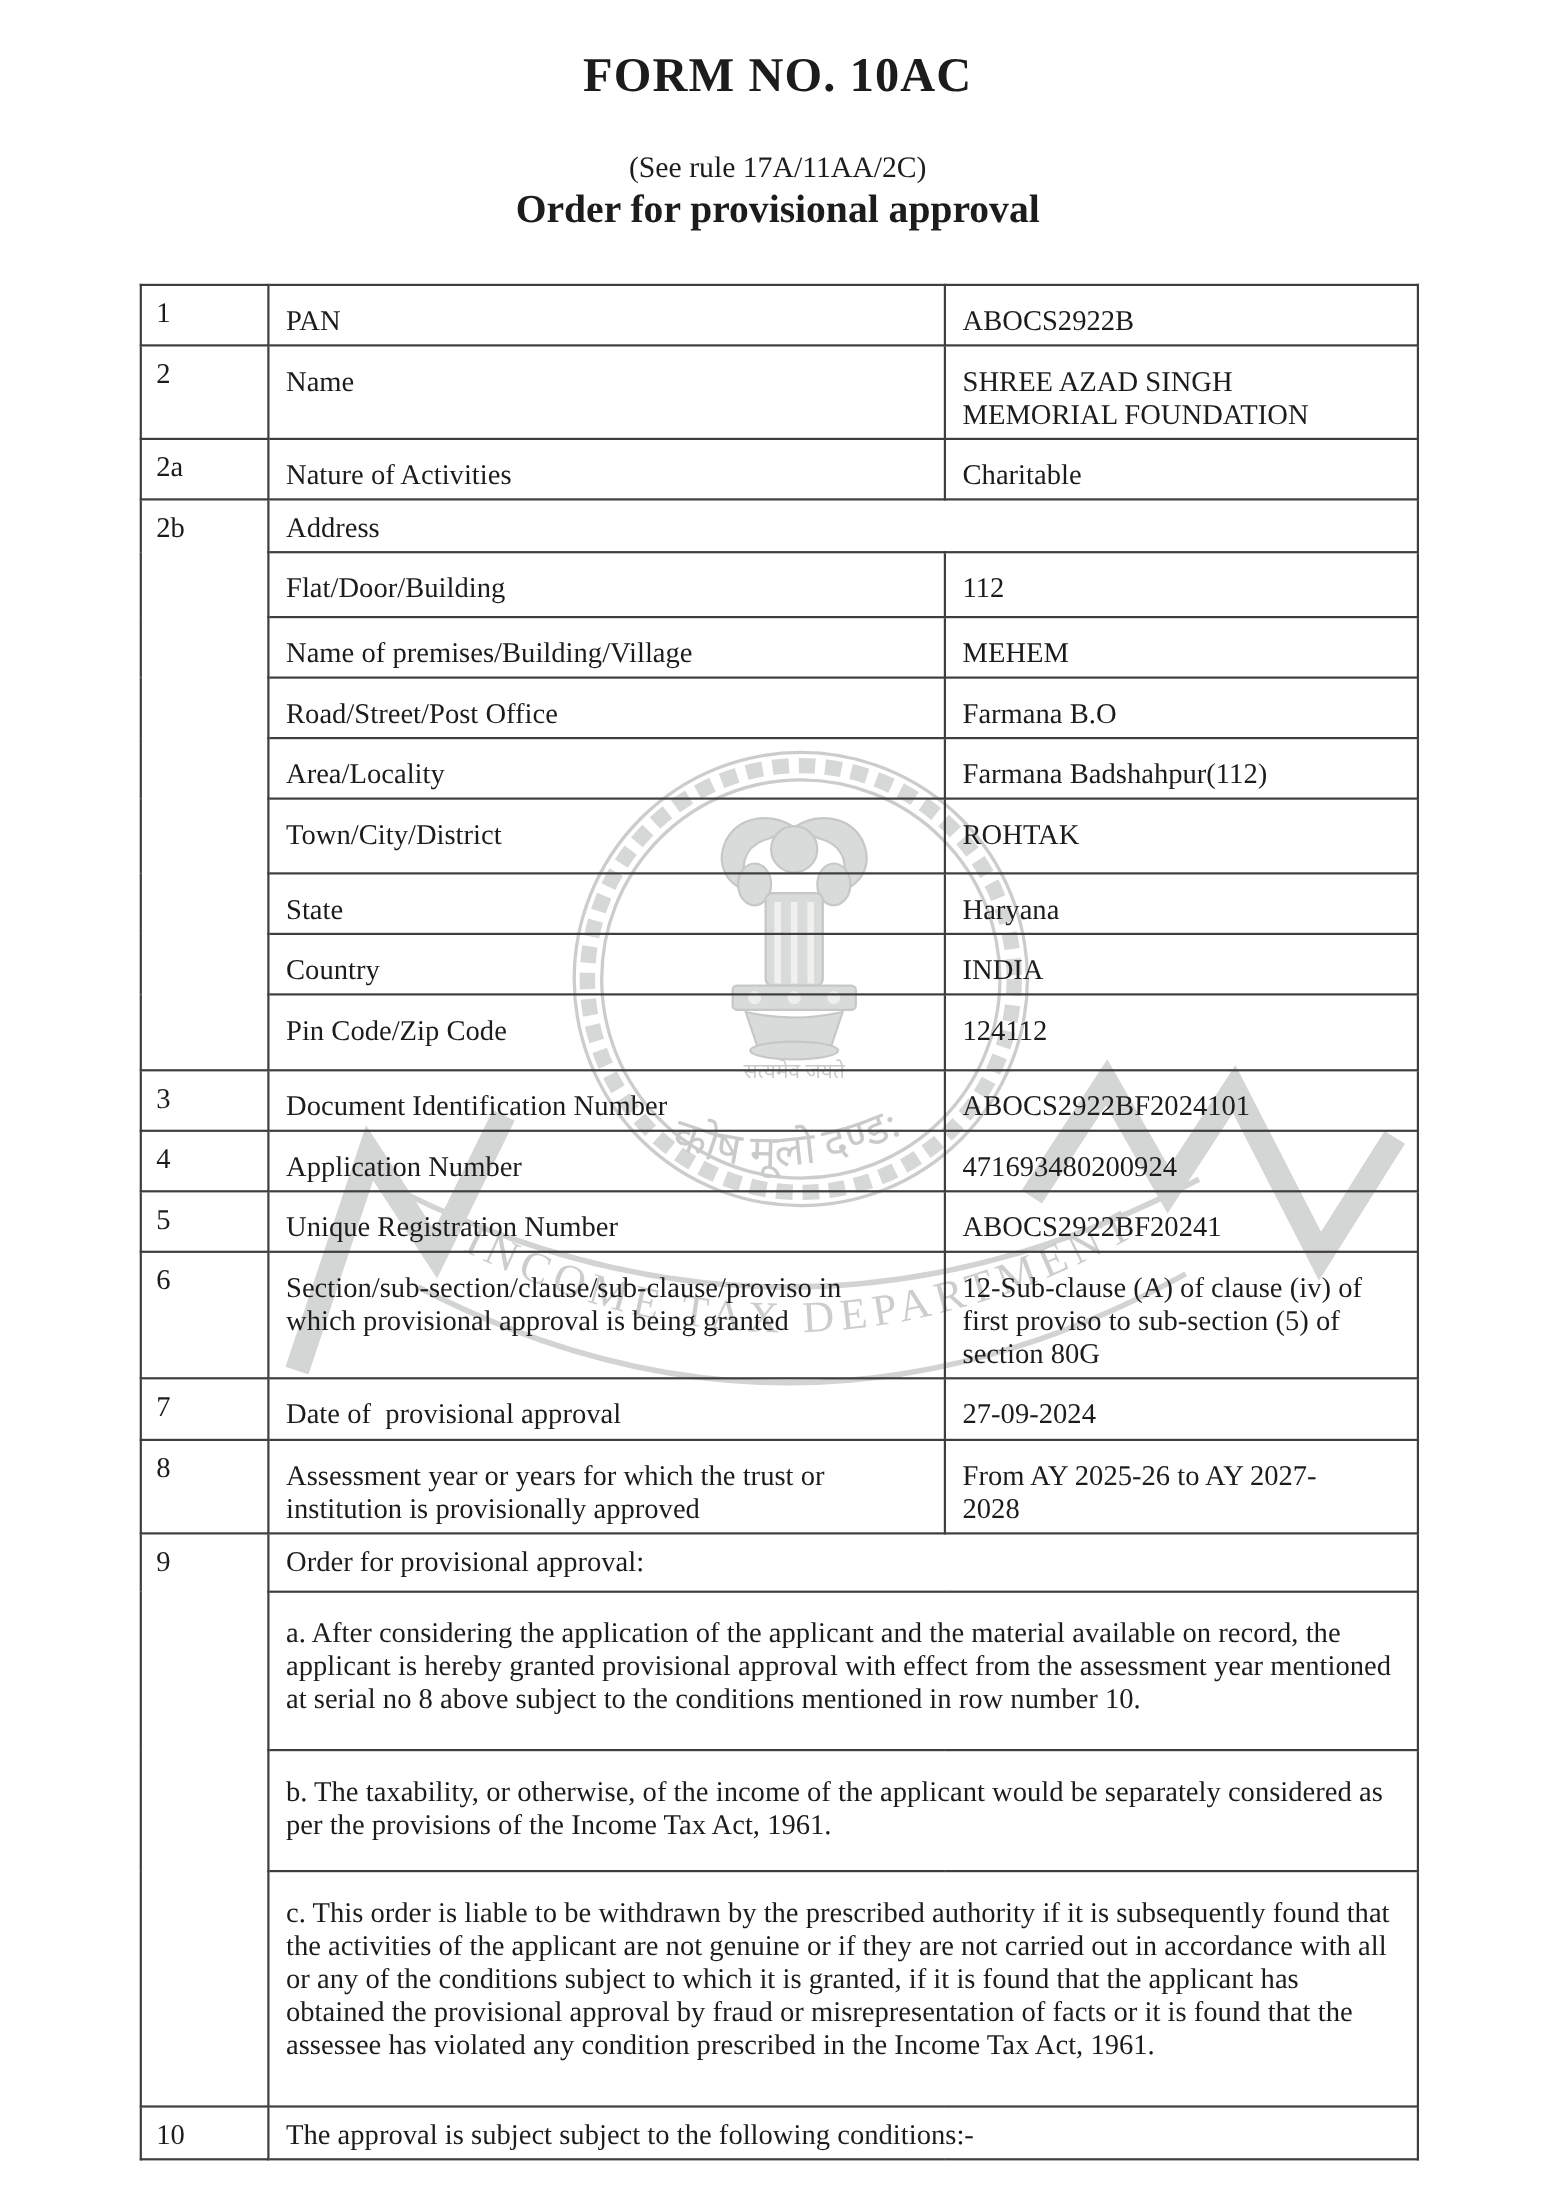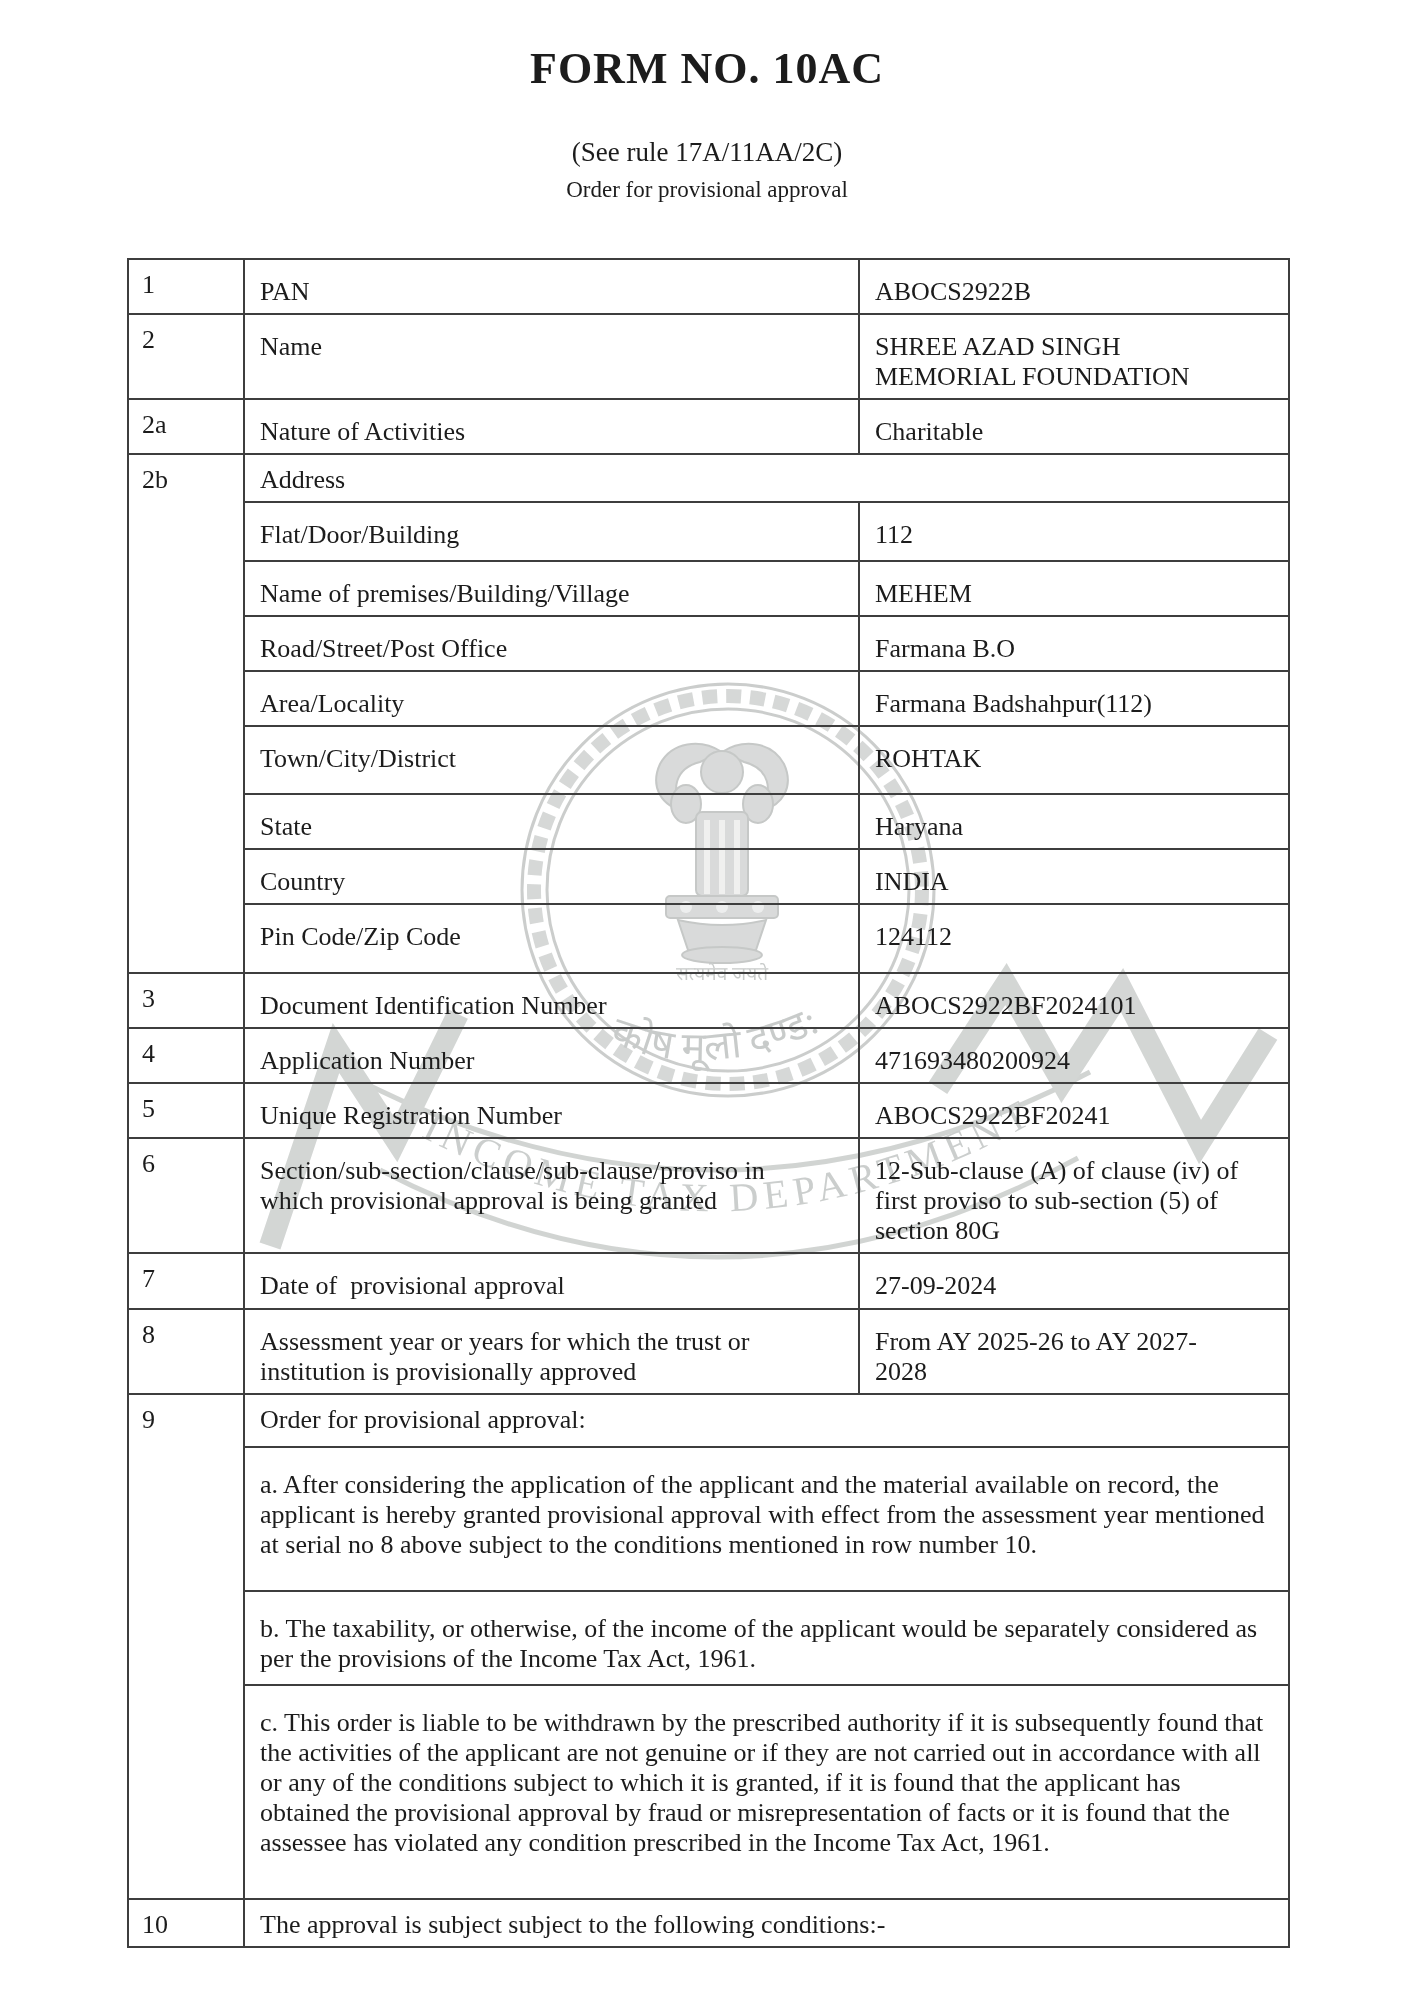--- a/index.html
+++ b/index.html
@@ -25,41 +25,42 @@
     font-weight:bold;
     letter-spacing:1px;
   }
   .doc-sub{
     margin:42px 0 0 0;
     font-size:27px;
     line-height:32px;
   }
   .doc-sub2{
     margin:6px 0 0 0;
-    font-size:23px;
+    font-size:36px;
     line-height:32px;
+    font-weight:bold;
   }
   table.form{
     position:relative;z-index:2;
     margin:52px 0 0 127px;
     width:1161px;
     table-layout:fixed;
     border-collapse:collapse;
     background:transparent;
   }
   table.form td{
     border:2px solid #3e3e3e;
     vertical-align:top;
     font-size:26px;
     line-height:30px;
     background:transparent;
   }
   td.sn{padding:10px 6px 6px 13px;}
   td.lbl,td.val{padding:17px 14px 6px 15px;white-space:pre-line;}
-  td.para{padding:22px 18px 10px 15px;white-space:normal;border-radius:28px;}
+  td.para{padding:22px 18px 26px 15px;white-space:normal;border-radius:28px;}
   td.hdr{padding:10px 14px 6px 15px;}
 </style>
 </head>
 <body>
 
 <div class="page">
 
   <svg class="watermark" viewBox="0 0 1414 2000" xmlns="http://www.w3.org/2000/svg" xmlns:xlink="http://www.w3.org/1999/xlink">
     <g opacity="0.9">
 

